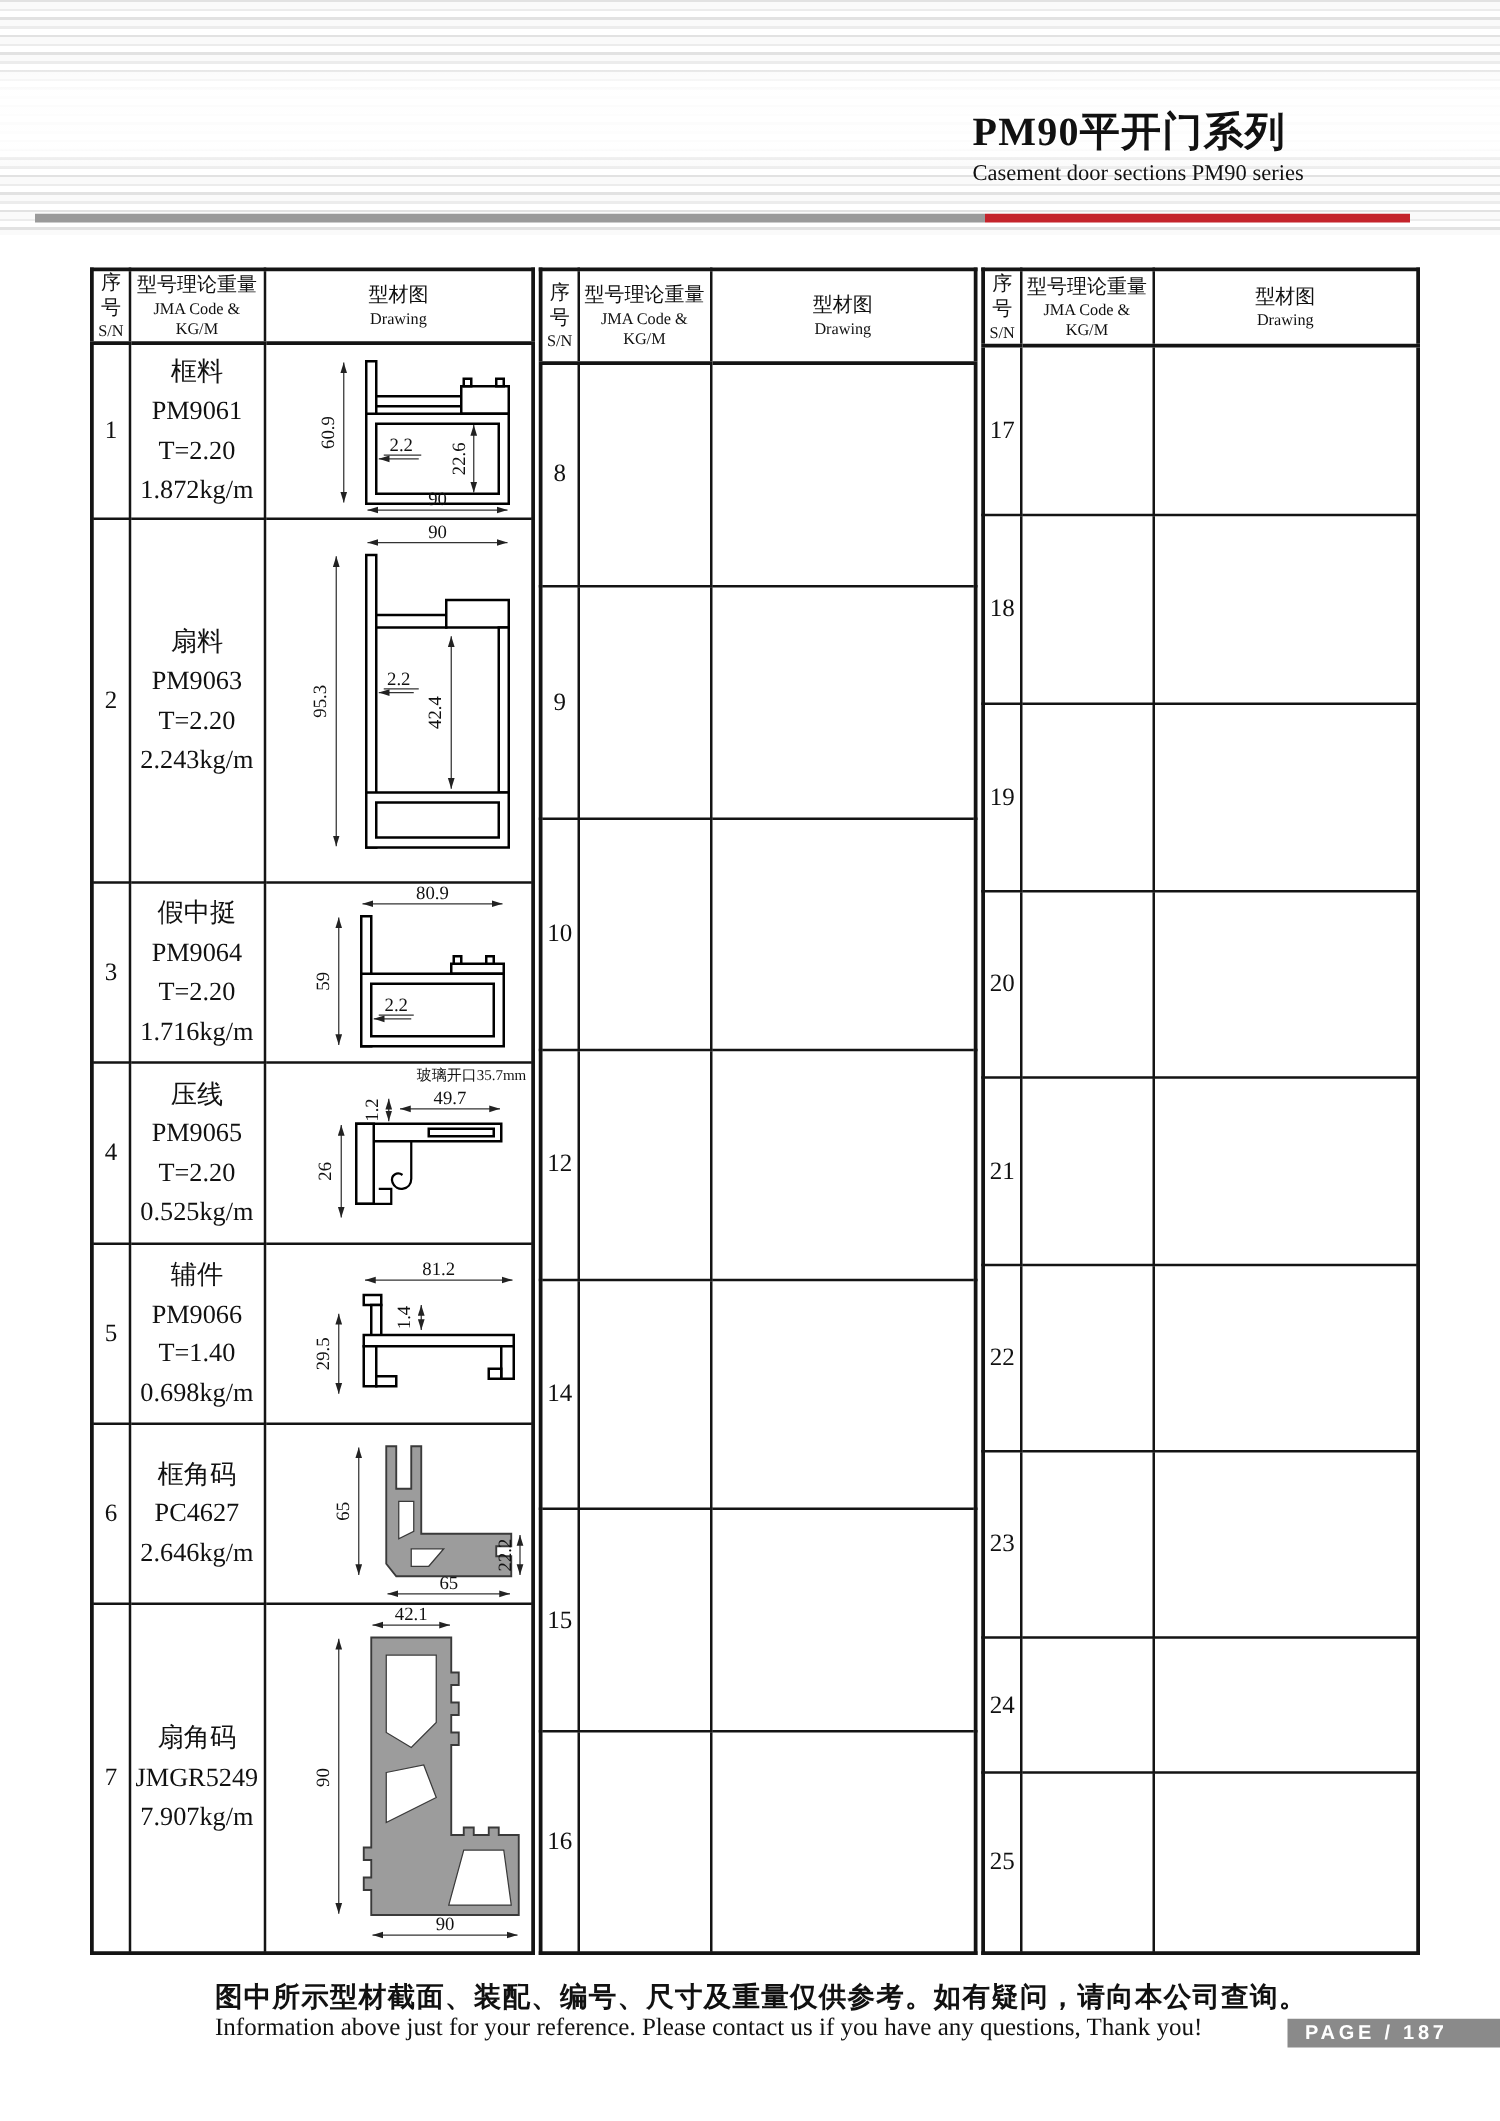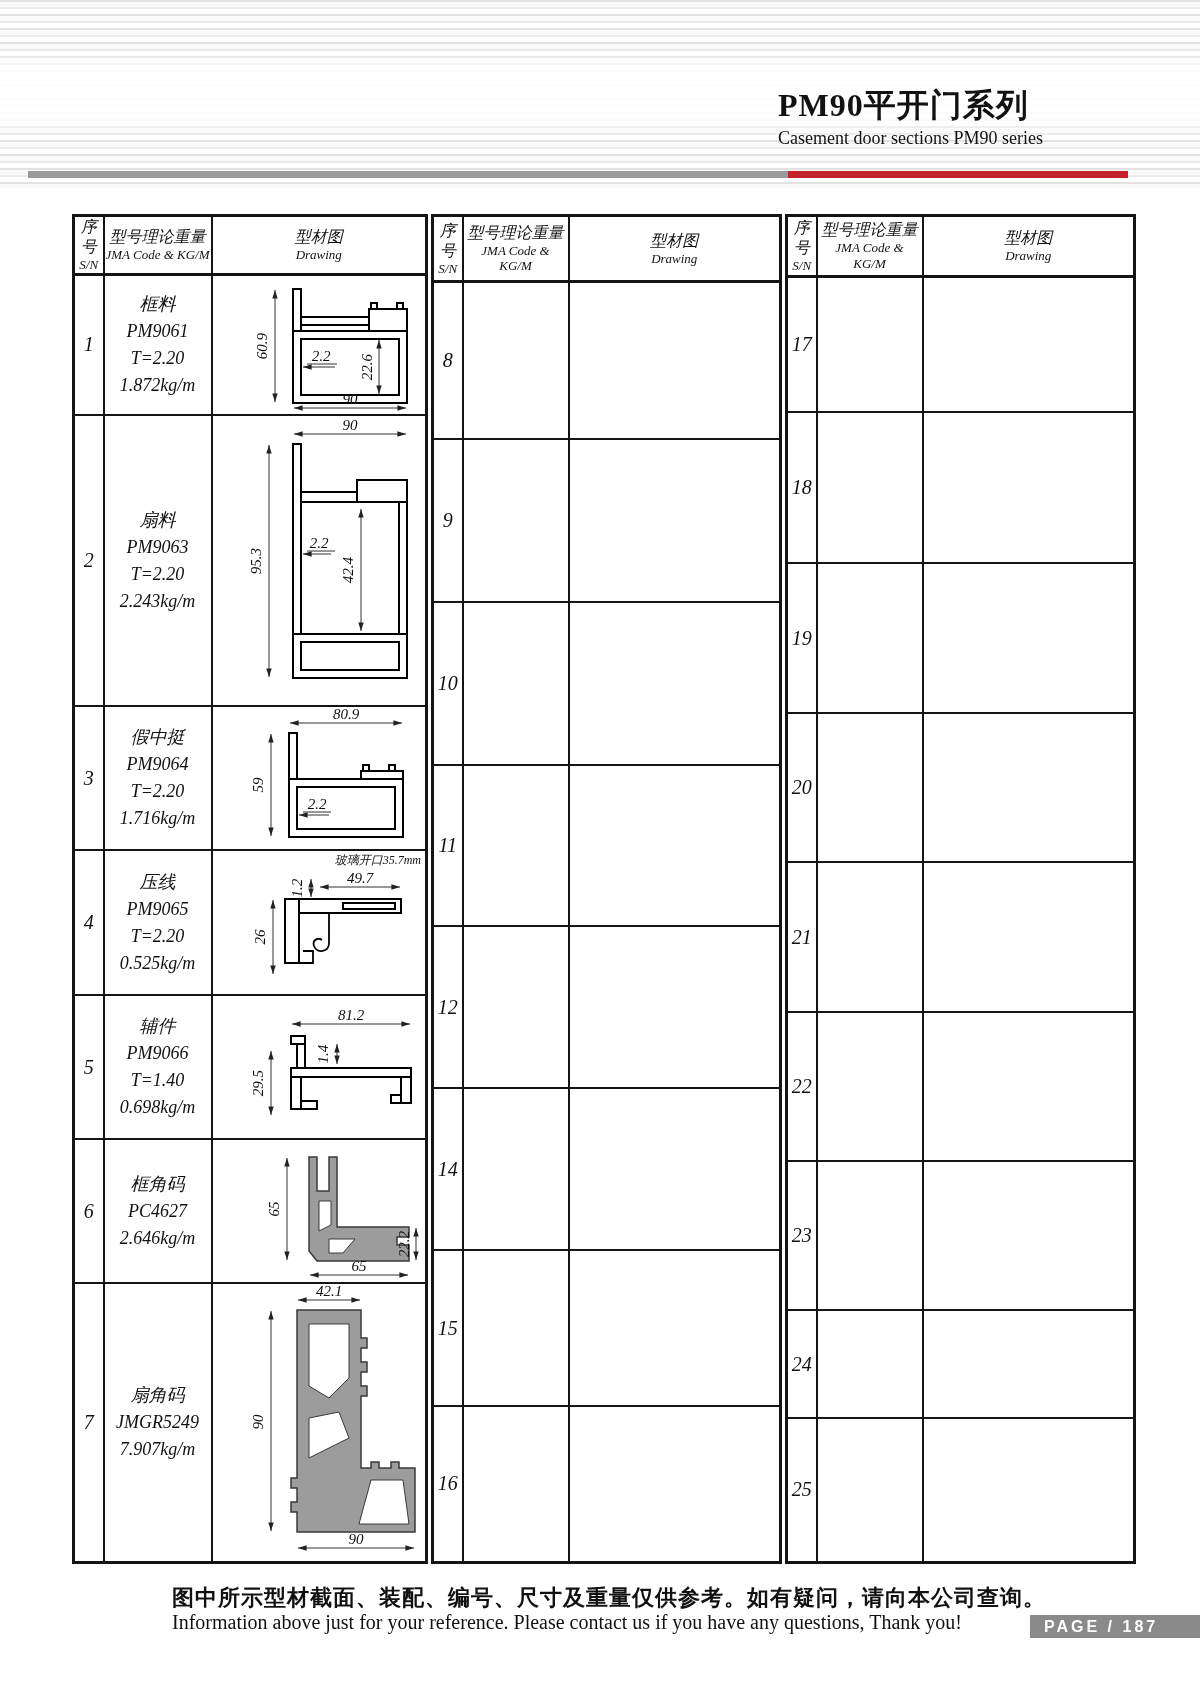--- a/index.html
+++ b/index.html
@@ -10,29 +10,29 @@
     background:
       linear-gradient(180deg, rgba(255,255,255,0) 0 52px, rgba(255,255,255,0.9) 72px 118px, rgba(255,255,255,0) 136px),
       repeating-linear-gradient(180deg,#e2e2e2 0 2px,#fafafa 2px 7px,#ececec 7px 9px,#ffffff 9px 14px);}
   .title-block{position:absolute;left:778px;top:88px;}
   .title-cn{font-size:32px;font-weight:bold;letter-spacing:1px;line-height:1.1;}
   .title-en{font-size:18px;margin-top:5px;}
   .rule-gray{position:absolute;left:28px;top:171px;width:760px;height:7px;background:#9a9a9a;}
   .rule-red{position:absolute;left:788px;top:171px;width:340px;height:7px;background:#c4232b;}
 
   
-  .tables{position:absolute;left:72px;top:214px;display:flex;gap:3px;font-style:italic;}
+  .tables{position:absolute;left:72px;top:214px;display:flex;gap:3px;}
   table{border-collapse:collapse;table-layout:fixed;}
   table{border:3px solid #141414;}
   td{border:2px solid #141414;padding:0;vertical-align:middle;text-align:center;overflow:hidden;}
   tr.hdr td{border-bottom:3px solid #141414;}
   .hd-cn{font-size:16px;line-height:1.25;}
   .hd-en{font-size:13px;line-height:1.2;}
   td.sn{font-size:20px;}
-  td.code .nm{font-size:18px;line-height:1.5;}
+  td.code .nm{font-size:21px;line-height:1.5;}
   td.draw{position:relative;}
   td.draw svg{display:block;margin:0 auto;}
   .glass-note{position:absolute;top:1px;right:4px;font-size:12px;white-space:nowrap;}
 
   
   .prof{stroke:#000;stroke-width:2;fill:#fff;}
   .thin{stroke:#000;stroke-width:1.8;fill:none;}
   .dim{stroke:#333;stroke-width:1;fill:none;}
   .dtx{font-family:"Liberation Serif",serif;font-size:15px;fill:#111;}
   .gray{fill:#9c9c9c;stroke:#3a3a3a;stroke-width:1.5;}
@@ -344,25 +344,20 @@
       <tr style="height:146px">
             <td class="sn">9</td>
             <td></td>
             <td></td>
           </tr>
       <tr style="height:145px">
             <td class="sn">10</td>
             <td></td>
             <td></td>
           </tr>
-      <tr style="height:144px">
-            <td class="sn">11</td>
-            <td></td>
-            <td></td>
-          </tr>
       <tr style="height:145px">
             <td class="sn">12</td>
             <td></td>
             <td></td>
           </tr>
       <tr style="height:144px">
             <td class="sn">14</td>
             <td></td>
             <td></td>
           </tr>

